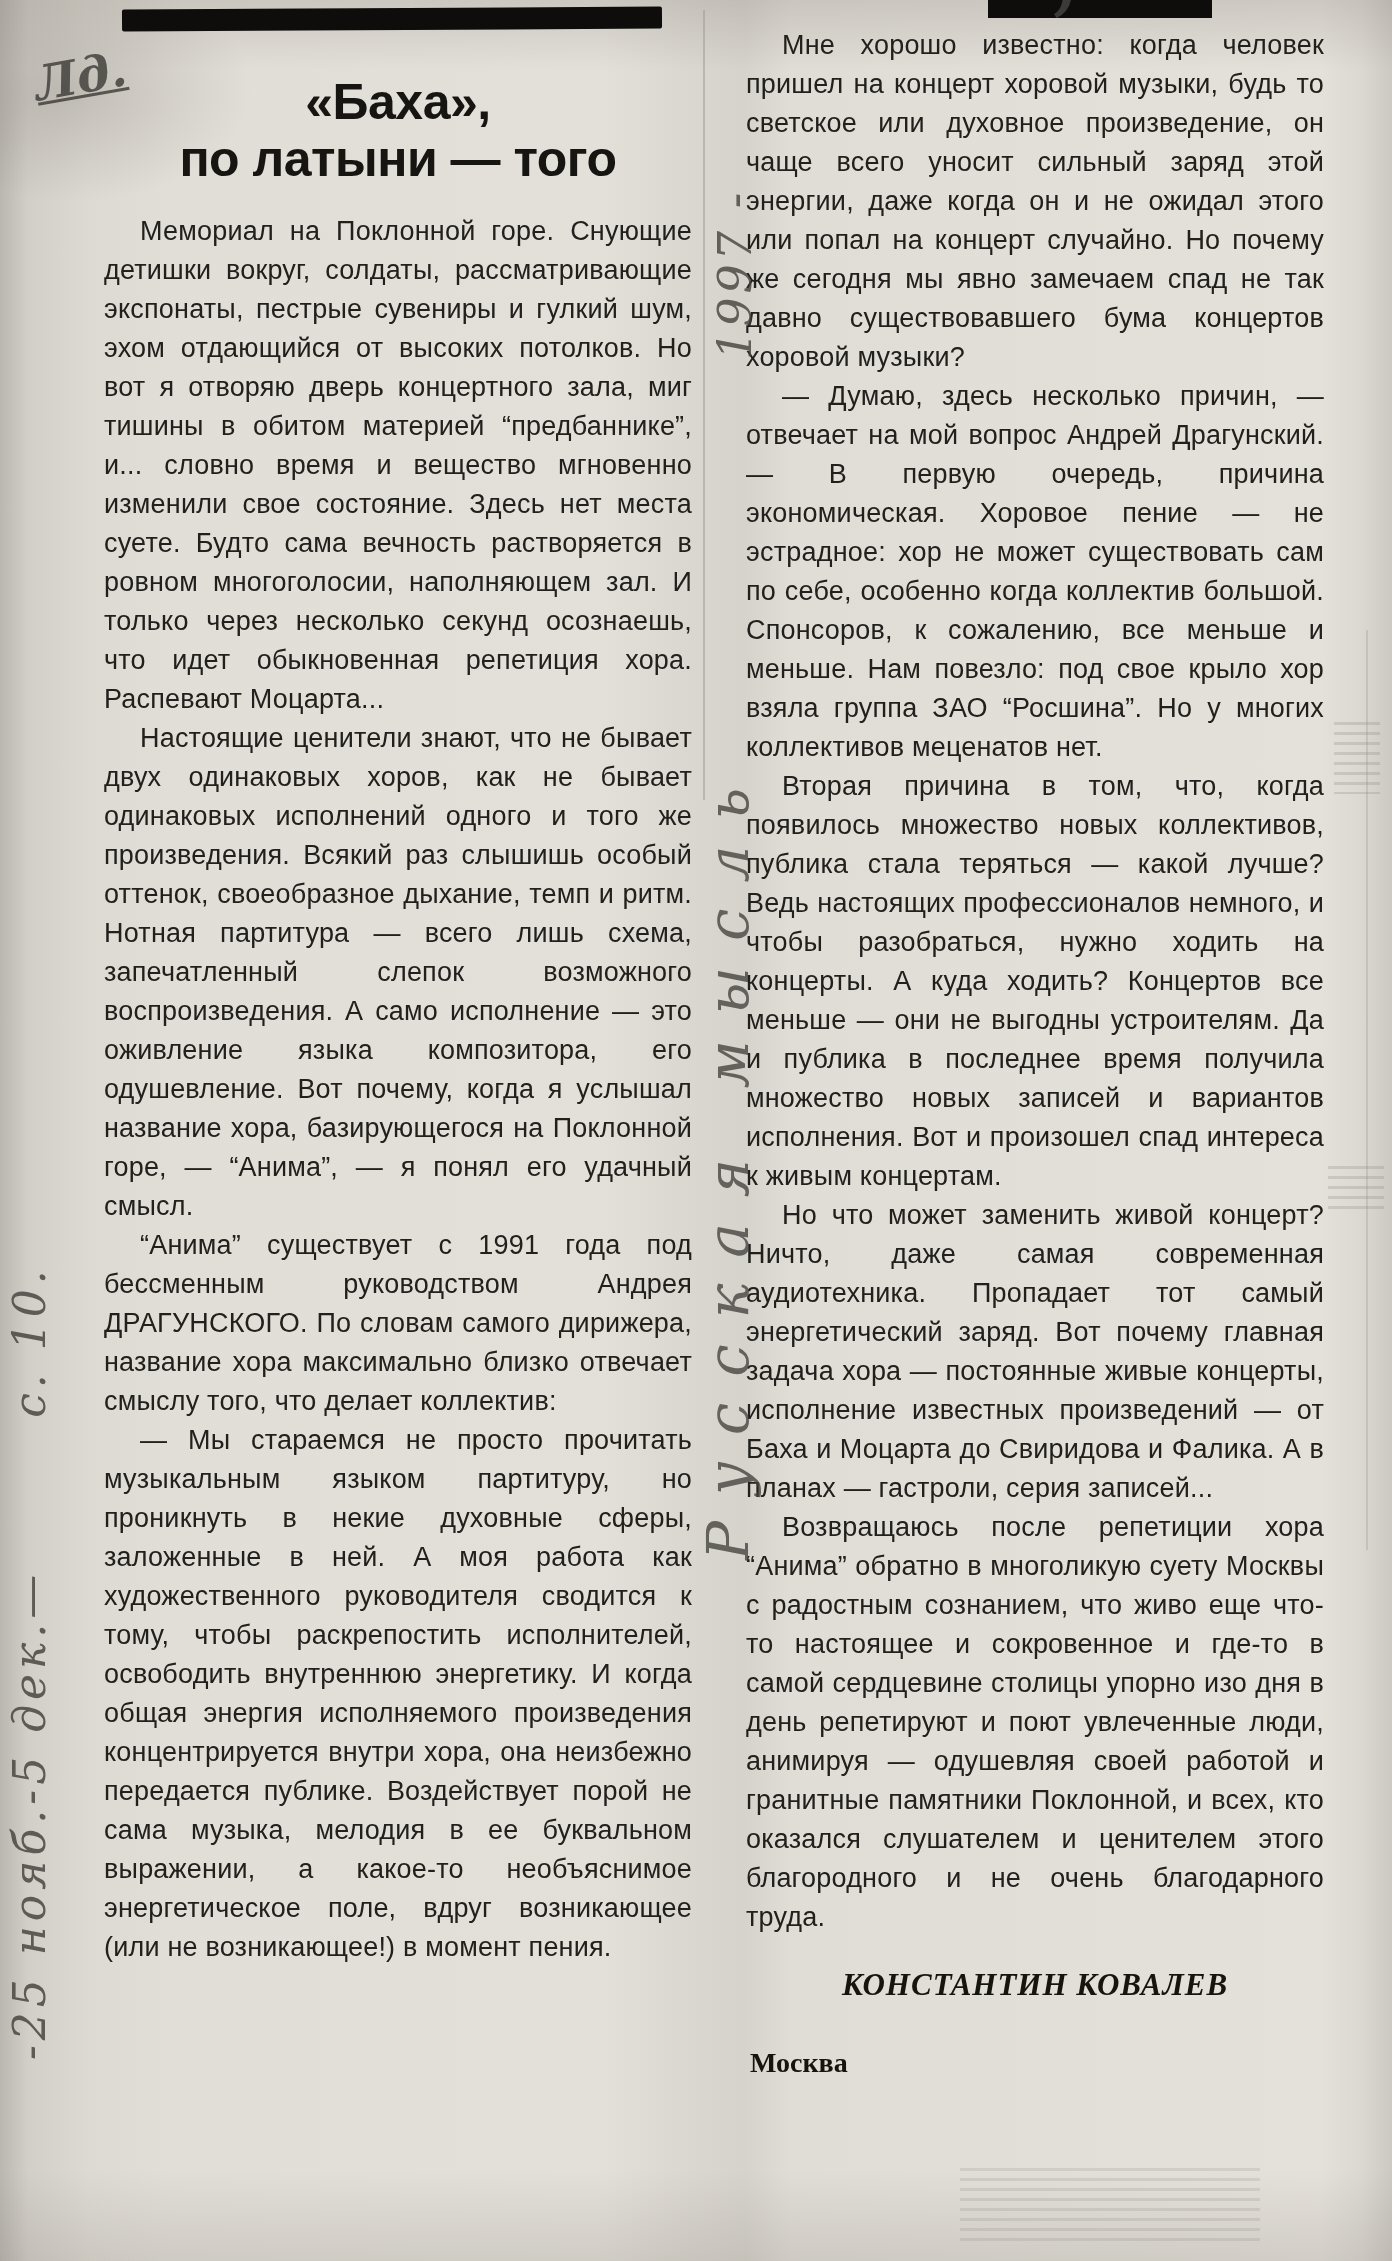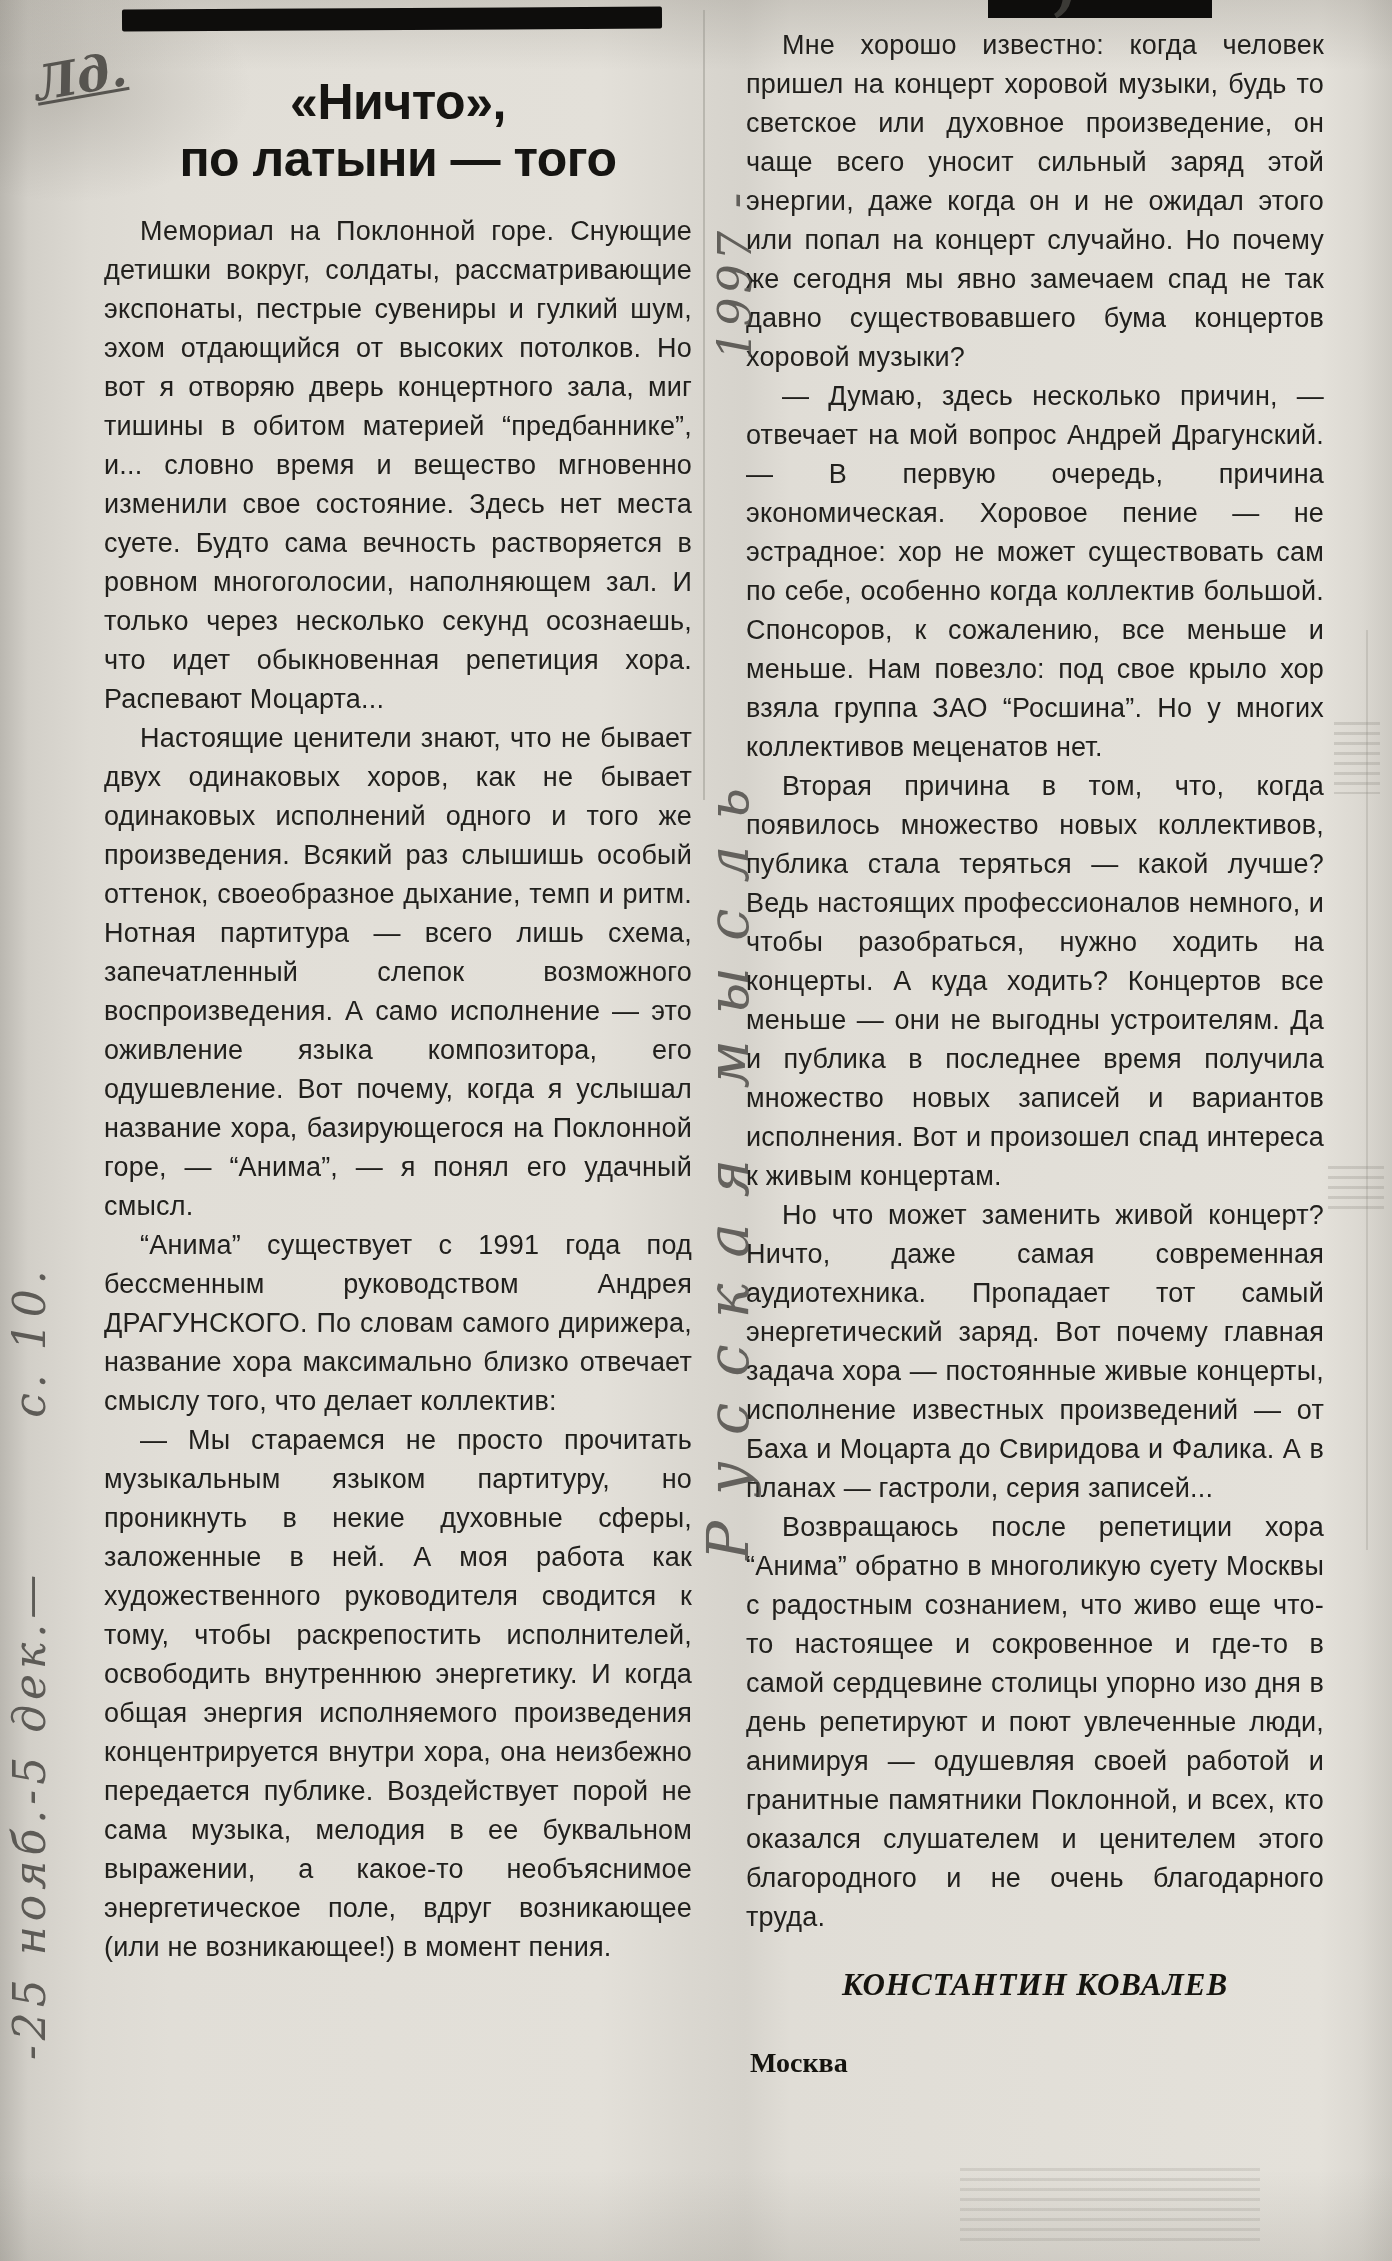--- a/index.html
+++ b/index.html
@@ -144,21 +144,21 @@
   <div class="artifact artifact-3"></div>
 
   <div class="hand mark-top-left">Лд.</div>
   <div class="hand pen-tick">’</div>
   <div class="hand hand-vert note-left-margin">-25 нояб.-5 дек.—        с. 10.</div>
   <div class="hand hand-vert note-year">1997 -</div>
   <div class="hand hand-vert note-publication">Русская мысль</div>
 
   <div class="col col-left">
     <h1 class="title">
-      <span>«Ничто»,</span>
+      <span>«Баха»,</span>
       <span>по латыни — того</span>
     </h1>
 
     <p class="body">Мемориал на Поклонной горе. Снующие детишки вокруг, солдаты, рассматривающие экспонаты, пестрые сувениры и гулкий шум, эхом отдающийся от высоких потолков. Но вот я отворяю дверь концертного зала, миг тишины в обитом материей “предбаннике”, и... словно время и вещество мгновенно изменили свое состояние. Здесь нет места суете. Будто сама вечность растворяется в ровном многоголосии, наполняющем зал. И только через несколько секунд осознаешь, что идет обыкновенная репетиция хора. Распевают Моцарта...</p>
 
     <p class="body"><span>Настоящие ценители знают, что не бывает двух одинаковых хоров, как не бывает одинаковых исполнений одного и того же произведения. Всякий раз слышишь особый оттенок, своеобразное дыхание, темп и ритм. Нотная партитура — всего лишь схема, запечатленный слепок возможного воспроизведения. А само исполнение — это оживление языка композитора, его </span><span class="em">одушевление.</span><span> Вот почему, когда я услышал название хора, базирующегося на Поклонной горе, — “Анима”, — я понял его удачный смысл.</span></p>
 
     <p class="body"><span>“Анима” существует с 1991 года под бессменным руководством Андрея </span><span class="u">ДРАГУНСКОГО.</span><span> По словам самого дирижера, название хора максимально близко отвечает смыслу того, что делает коллектив:</span></p>
 
     <p class="body italic">— Мы стараемся не просто прочитать музыкальным языком партитуру, но проникнуть в некие духовные сферы, заложенные в ней. А моя работа как художественного руководителя сводится к тому, чтобы раскрепостить исполнителей, освободить внутреннюю энергетику. И когда общая энергия исполняемого произведения концентрируется внутри хора, она неизбежно передается публике. Воздействует порой не сама музыка, мелодия в ее буквальном выражении, а какое-то необъяснимое энергетическое поле, вдруг возникающее (или не возникающее!) в момент пения.</p>

